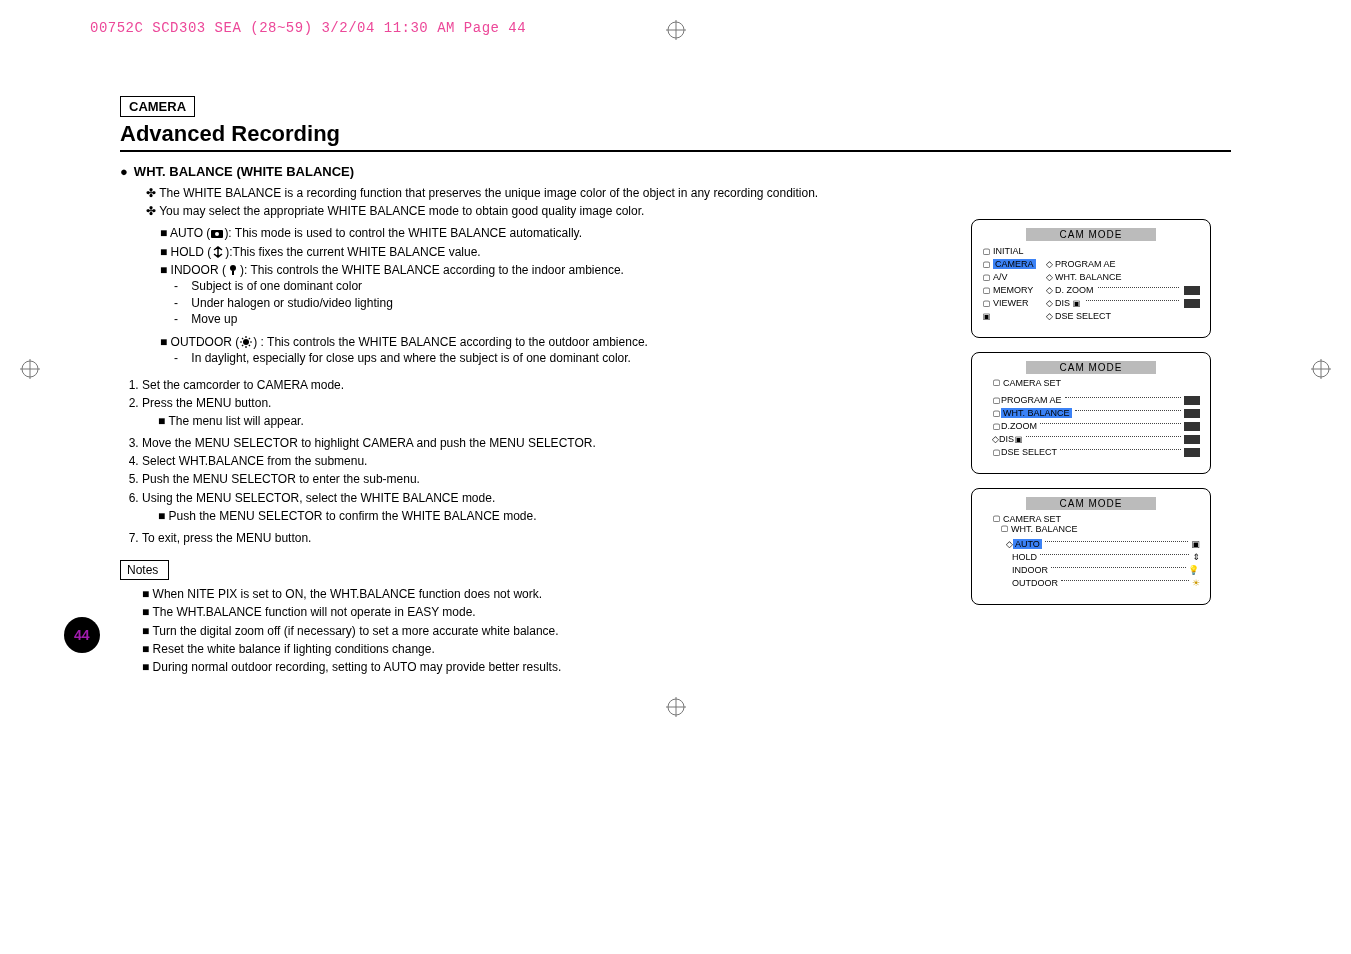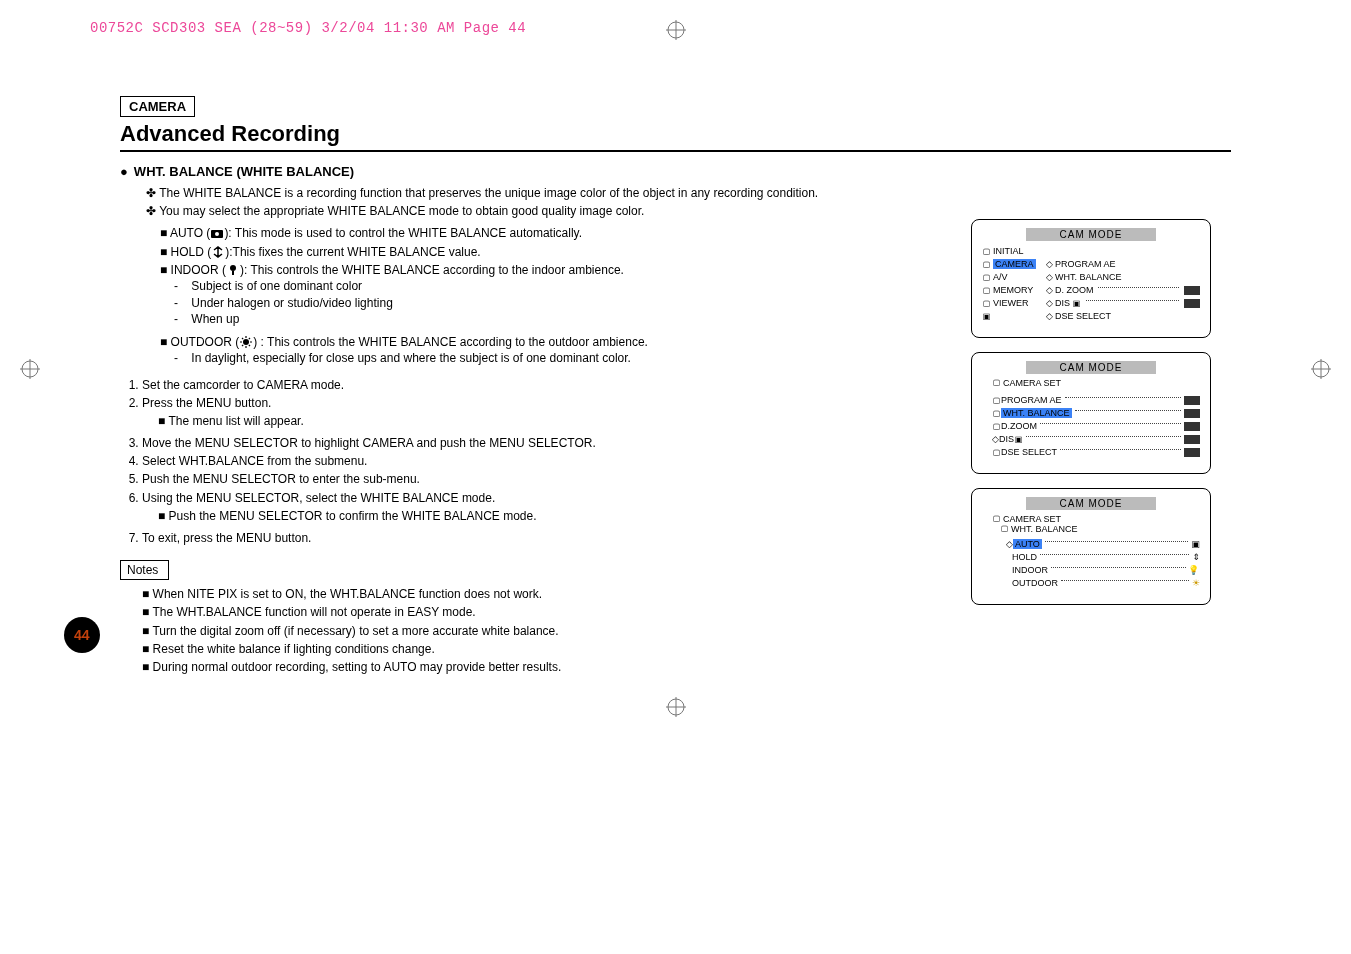--- a/index.html
+++ b/index.html
@@ -162,21 +162,21 @@
     left: 60px;
     bottom: 80px;
     width: 44px;
     height: 44px;
   }
   .page-badge svg { display:block; }
   .page-num {
     position: absolute;
     left: 74px;
     bottom: 94px;
-    color: #c2410c;
+    color: #a21caf;
     font-weight: bold;
     font-size: 14px;
     z-index: 2;
   }
   .glyph-icon {
     display: inline-flex;
     align-items: center;
     justify-content: center;
     width: 14px;
     height: 12px;
@@ -253,21 +253,21 @@
           <li>
             INDOOR (<span class="glyph-icon">
                 <svg width="12" height="12">
                   <circle cx="6" cy="4" r="3" fill="#000"></circle>
                   <rect x="5" y="7" width="2" height="4" fill="#000"></rect>
                 </svg>
               </span>): This controls the WHITE BALANCE according to the indoor ambience.
             <ul class="dashes" style="padding-left:14px;">
               <li>Subject is of one dominant color</li>
               <li>Under halogen or studio/video lighting</li>
-              <li>When up</li>
+              <li>Move up</li>
             </ul>
           </li>
           <li>
             OUTDOOR (<span class="glyph-icon">
                 <svg width="12" height="12">
                   <circle cx="6" cy="6" r="3" fill="#000"></circle>
                   <g stroke="#000" stroke-width="1.2">
                     <line x1="6" y1="0" x2="6" y2="2"></line>
                     <line x1="6" y1="10" x2="6" y2="12"></line>
                     <line x1="0" y1="6" x2="2" y2="6"></line>

